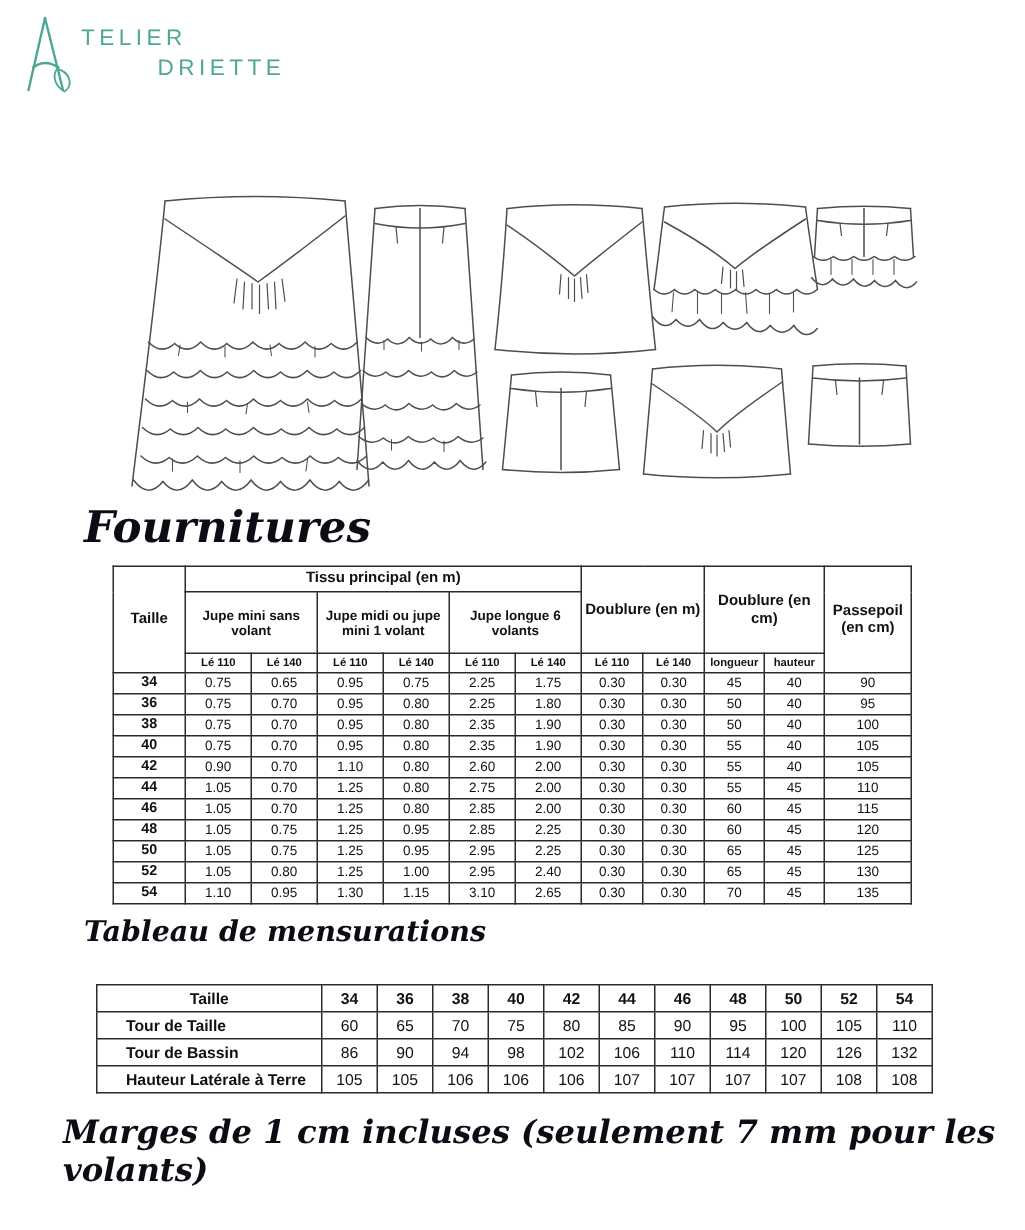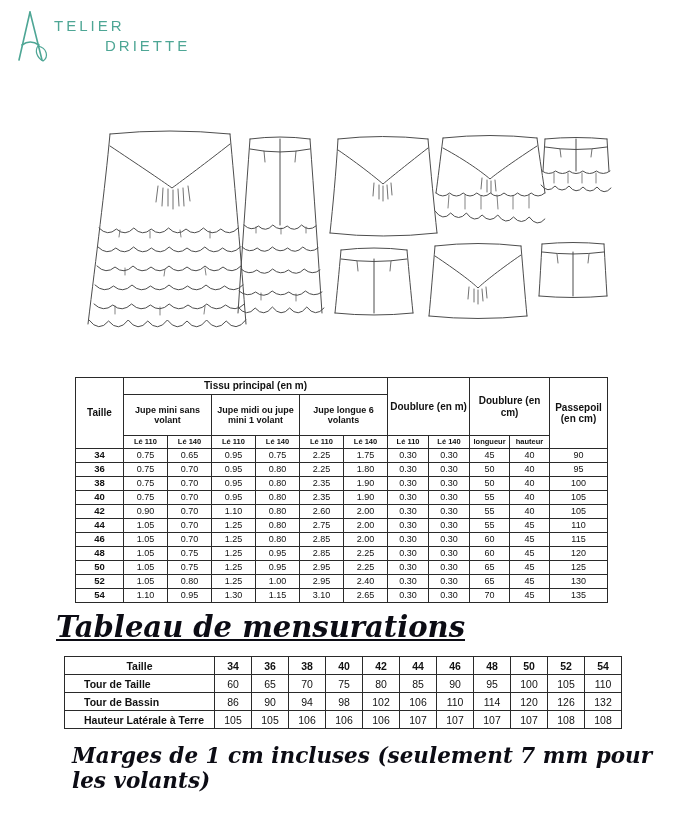--- a/index.html
+++ b/index.html
@@ -15,22 +15,22 @@
   .logo { position:absolute; left:16px; top:8px; width:180px; height:60px; color:#4ea695;text-align:right; }
   .logo svg { position:absolute; left:0; top:2px; }
   .logo-line { position:absolute; font-size:15px; letter-spacing:3px; font-weight:400; color:#4ea695; }
   .logo-line1 { left:38px; top:9px; }
   .logo-line2 { left:50px; top:29px;margin-left:39px; }
 
   
   .script { font-family:"DejaVu Serif", serif; font-style:italic; font-weight:bold; color:#0c0c14; }
   .title { position:absolute; top:72px; left:0; right:0; text-align:center; font-size:38px; letter-spacing:1px; }
   .h-fournitures { position:absolute; left:56px; top:334px; font-size:29px; }
-  .h-mensurations { position:absolute; left:56px; top:610px; font-size:29px;text-decoration:underline; }
-  .footnote { position:absolute; left:72px; top:743px; font-size:21.5px; font-weight:600; }
+  .h-mensurations { position:absolute; left:56px; top:610px; font-size:19px; }
+  .footnote { position:absolute; left:42px; top:743px; font-size:21.5px; font-weight:600; }
 
   
   .illustrations { position:absolute; left:78px; top:120px; width:548px; height:218px; }
 
   
   table { border-collapse:collapse; table-layout:fixed; }
   .ftable { position:absolute; left:75px; top:377px; width:532px; font-size:9px; }
   .ftable th, .ftable td { border:1px solid #2a2a2a; text-align:center; vertical-align:middle; padding:0; line-height:1.12; }
   .ftable thead th { font-weight:bold; }
   .row-top th { font-size:10px; height:17px; }
@@ -154,20 +154,21 @@
         <path d="M5,4 C4,22 3,40 2,56"></path>
         <path d="M67,4 C68,22 69,40 70,56"></path>
         <path d="M2,56 Q36,59 70,56"></path>
         <path d="M5,12 Q36,16 67,12"></path>
         <path d="M36,12 L36,56"></path>
         <path d="M20,14 l1,9 M52,14 l-1,9" stroke-width="0.8"></path>
       </g>
     </g>
   </svg>
 
+  <div class="h-fournitures script">Fournitures</div>
 
   <table class="ftable">
     <colgroup>
       <col style="width:48px">
         <col style="width:44px">
         <col style="width:44px">
         <col style="width:44px">
       <col style="width:44px">
         <col style="width:44px">
         <col style="width:44px">

